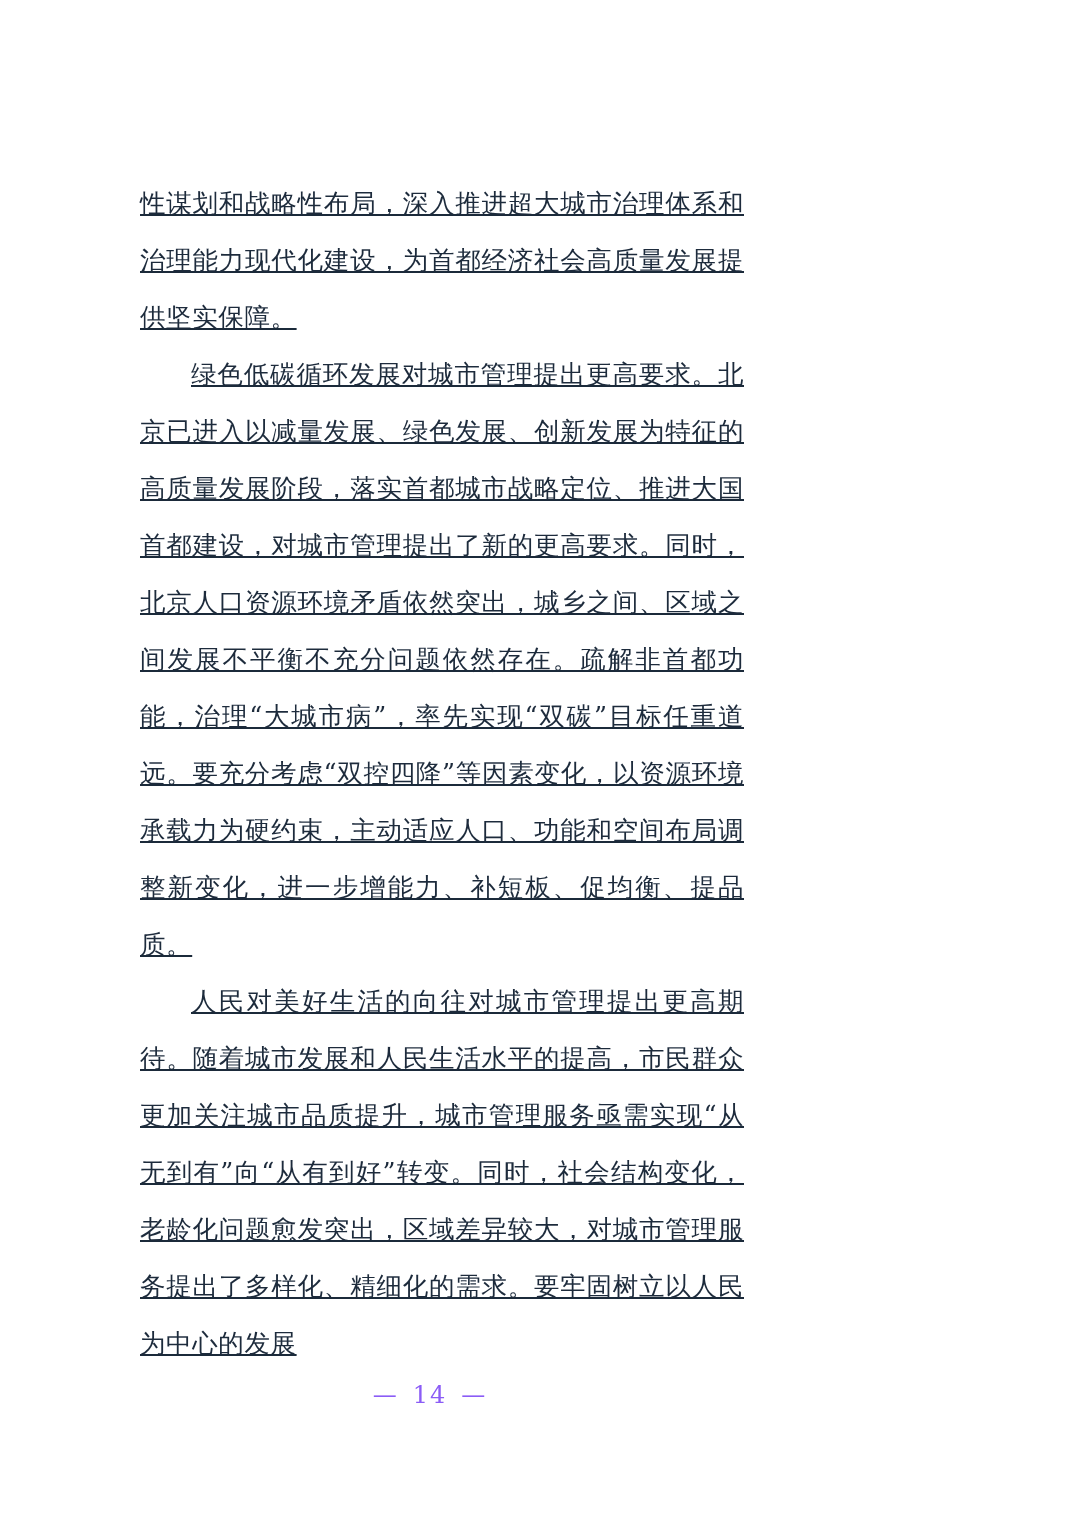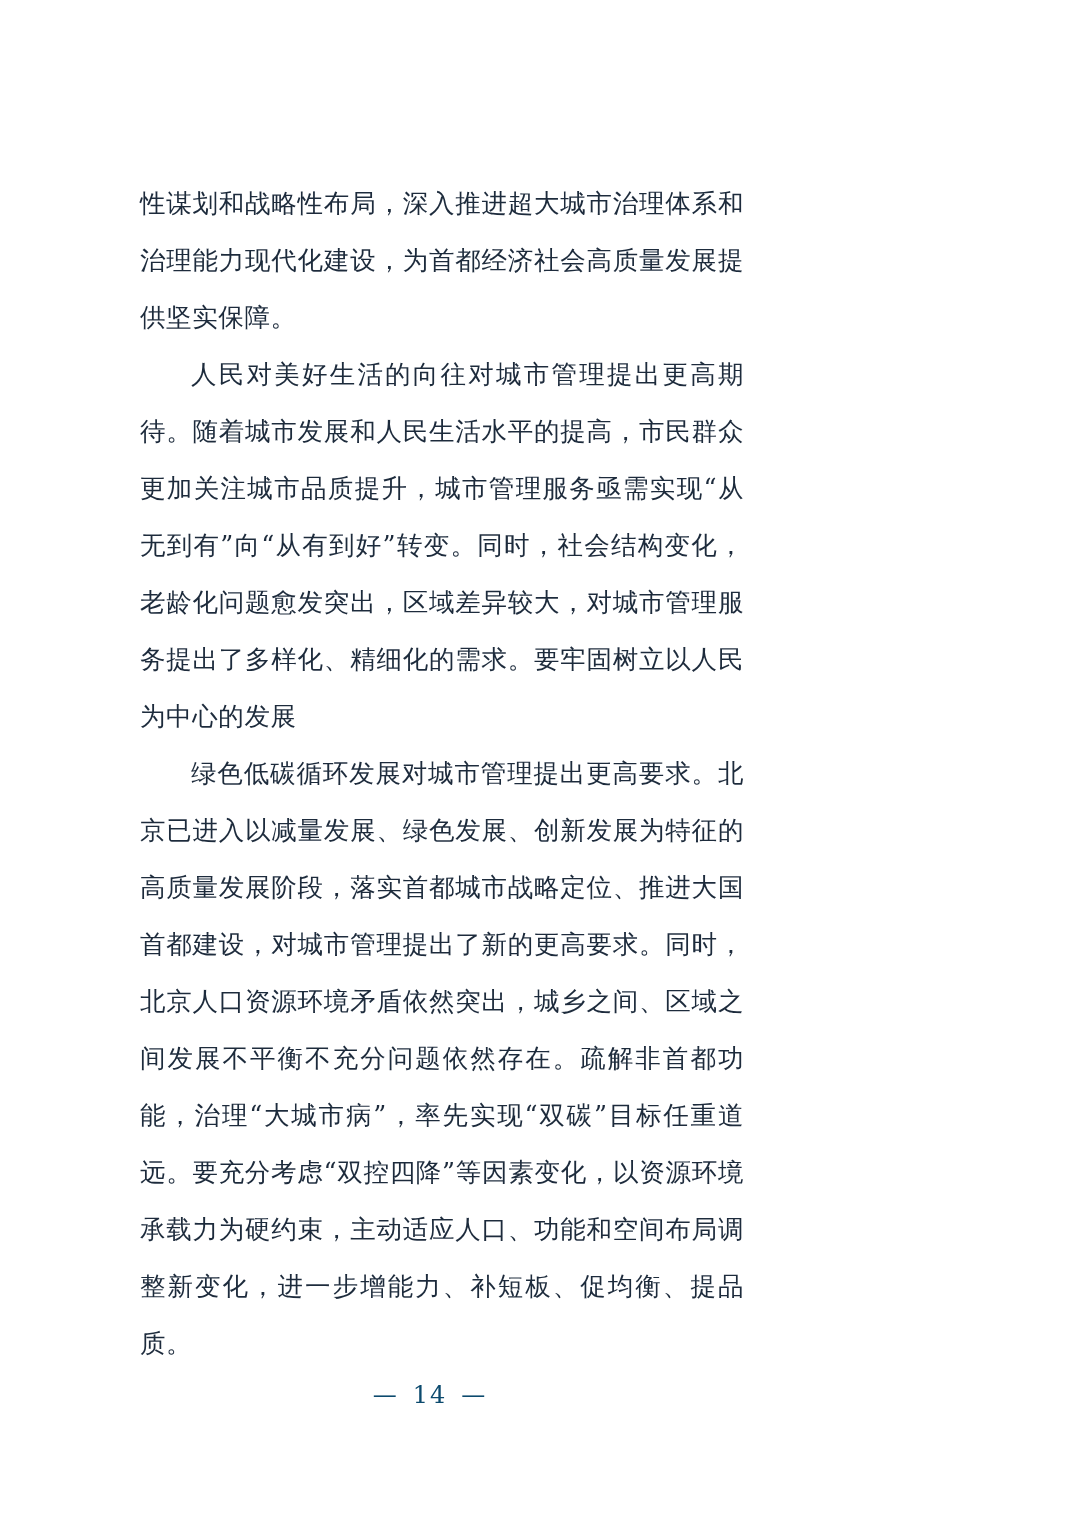--- a/index.html
+++ b/index.html
@@ -16,20 +16,21 @@
     overflow: hidden;
   }
   .page {
     position: absolute;
     top: 0;
     left: 0;
     width: 860px;
     height: 1527px;
     box-sizing: border-box;
     padding: 175px 116px 0 140px;
+    text-decoration: underline;
   }
   .doc-body {
     font-size: 25.5px;
     line-height: 57px;
     letter-spacing: 0.6px;
     text-align: justify;
     text-justify: inter-ideograph;
     color: #1d2b3c;
   }
   .para {
@@ -39,34 +40,34 @@
   .para.indent {
     text-indent: 2em;
   }
   .page-number {
     position: absolute;
     left: 0;
     right: 0;
     bottom: 118px;
     text-align: center;
     font-size: 24px;
-    color: #0c4a6e;
+    color: #8b5cf6;
     letter-spacing: 2px;
     font-family: "DejaVu Serif", "Liberation Serif", serif;
   }
   .page-number .dash {
     display: inline-block;
     padding: 0 14px;
   }
 </style>
 </head>
 <body>
 
 <div class="page">
   <div class="doc-body">
     <p class="para">性谋划和战略性布局，深入推进超大城市治理体系和治理能力现代化建设，为首都经济社会高质量发展提供坚实保障。</p>
+    <p class="para indent">绿色低碳循环发展对城市管理提出更高要求。北京已进入以减量发展、绿色发展、创新发展为特征的高质量发展阶段，落实首都城市战略定位、推进大国首都建设，对城市管理提出了新的更高要求。同时，北京人口资源环境矛盾依然突出，城乡之间、区域之间发展不平衡不充分问题依然存在。疏解非首都功能，治理“大城市病”，率先实现“双碳”目标任重道远。要充分考虑“双控四降”等因素变化，以资源环境承载力为硬约束，主动适应人口、功能和空间布局调整新变化，进一步增能力、补短板、促均衡、提品质。</p>
     <p class="para indent">人民对美好生活的向往对城市管理提出更高期待。随着城市发展和人民生活水平的提高，市民群众更加关注城市品质提升，城市管理服务亟需实现“从无到有”向“从有到好”转变。同时，社会结构变化，老龄化问题愈发突出，区域差异较大，对城市管理服务提出了多样化、精细化的需求。要牢固树立以人民为中心的发展</p>
-    <p class="para indent">绿色低碳循环发展对城市管理提出更高要求。北京已进入以减量发展、绿色发展、创新发展为特征的高质量发展阶段，落实首都城市战略定位、推进大国首都建设，对城市管理提出了新的更高要求。同时，北京人口资源环境矛盾依然突出，城乡之间、区域之间发展不平衡不充分问题依然存在。疏解非首都功能，治理“大城市病”，率先实现“双碳”目标任重道远。要充分考虑“双控四降”等因素变化，以资源环境承载力为硬约束，主动适应人口、功能和空间布局调整新变化，进一步增能力、补短板、促均衡、提品质。</p>
   </div>
   <div class="page-number">
     <span class="dash">—</span><span>14</span><span class="dash">—</span>
   </div>
 </div>
 
 </body></html>

